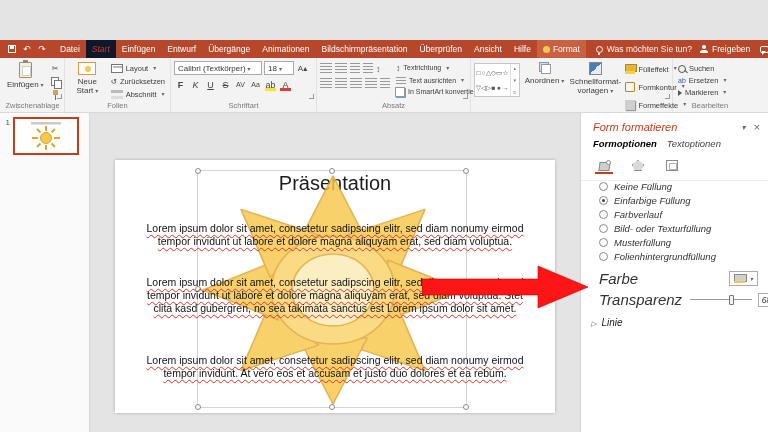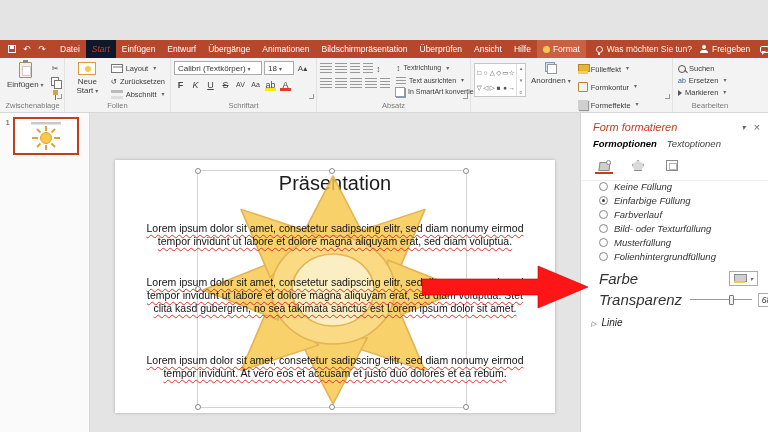--- a/index.html
+++ b/index.html
@@ -340,20 +340,24 @@
           <div class="gscroll">
             <span>▴</span>
             <span>▾</span>
             <span>≡</span>
           </div>
         </div>
         <div class="bigbtn">
           <span class="bic i-arrange"></span>
           <span class="lbl dd">Anordnen</span>
         </div>
+        <div class="bigbtn" style="width:52px">
+          <span class="bic i-qstyle"></span>
+          <span class="lbl dd">Schnellformat-vorlagen</span>
+        </div>
         <div class="fx-col">
           <span class="smallbtn dd">
               <span class="i-fill"></span>
               <span>Fülleffekt</span>
             </span>
           <span class="smallbtn dd">
               <span class="i-outline"></span>
               <span>Formkontur</span>
             </span>
           <span class="smallbtn dd">

